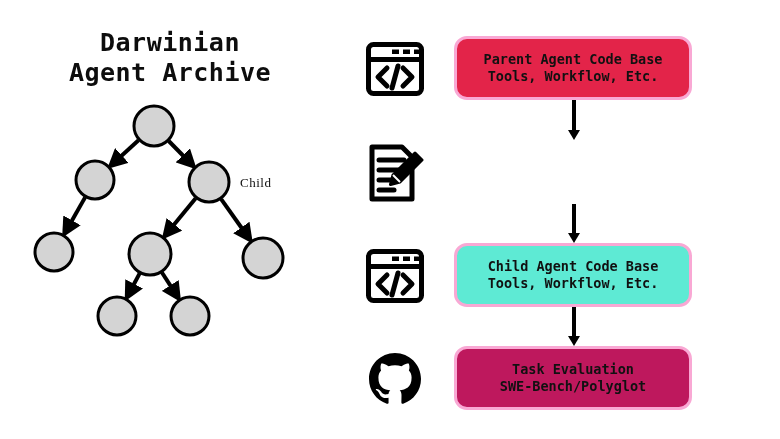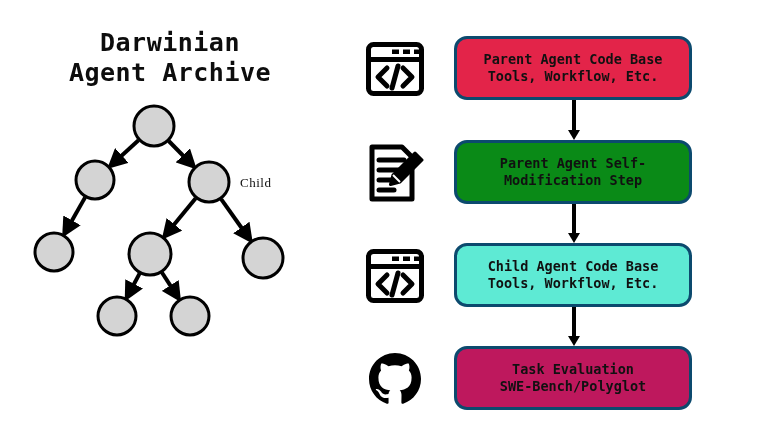--- a/index.html
+++ b/index.html
@@ -92,21 +92,21 @@
     display: flex;
     align-items: center;
     justify-content: center;
   }
   .flow-box {
     position: absolute;
     left: 99px;
     top: 0;
     width: 238px;
     height: 64px;
-    border: 3px solid #0c4a6e;
+    border: 3px solid #f9a8d4;
     border-radius: 13px;
     box-sizing: border-box;
     display: flex;
     align-items: center;
     justify-content: center;
     text-align: center;
     font-family: "DejaVu Sans Mono", "Liberation Mono", monospace;
     font-size: 13.5px;
     font-weight: 700;
     line-height: 17px;
@@ -192,22 +192,20 @@
             <line x1="13" y1="16" x2="38" y2="16" stroke="#000" stroke-width="5" stroke-linecap="round"></line>
             <line x1="13" y1="26" x2="38" y2="26" stroke="#000" stroke-width="5" stroke-linecap="round"></line>
             <line x1="13" y1="36" x2="32" y2="36" stroke="#000" stroke-width="5" stroke-linecap="round"></line>
             <line x1="13" y1="46" x2="28" y2="46" stroke="#000" stroke-width="5" stroke-linecap="round"></line>
             <g transform="rotate(0)">
               <path d="M49 9 l7 7 -22 22 -9.5 2.5 2.5 -9.5 z" fill="#000" stroke="#000" stroke-width="3" stroke-linejoin="round"></path>
               <path d="M27 31 l7 7" stroke="#fff" stroke-width="2"></path>
             </g>
           </svg>
         </div>
-        <div class="flow-box" style="background: rgb(10, 138, 23);">Parent Agent Self-
-Modification Step</div>
       </div>
       <div class="flow-arrow" style="top: 204px; height: 39px;">
         <svg width="16" height="39" viewBox="0 0 16 39">
           <line x1="8" y1="0" x2="8" y2="31" stroke="#000000" stroke-width="4"></line>
           <polygon points="2,29 14,29 8,39" fill="#000000"></polygon>
         </svg>
       </div>
       <div class="flow-row" style="top: 243px;">
         <div class="flow-icon">
           <svg width="58" height="54" viewBox="0 0 58 54">

